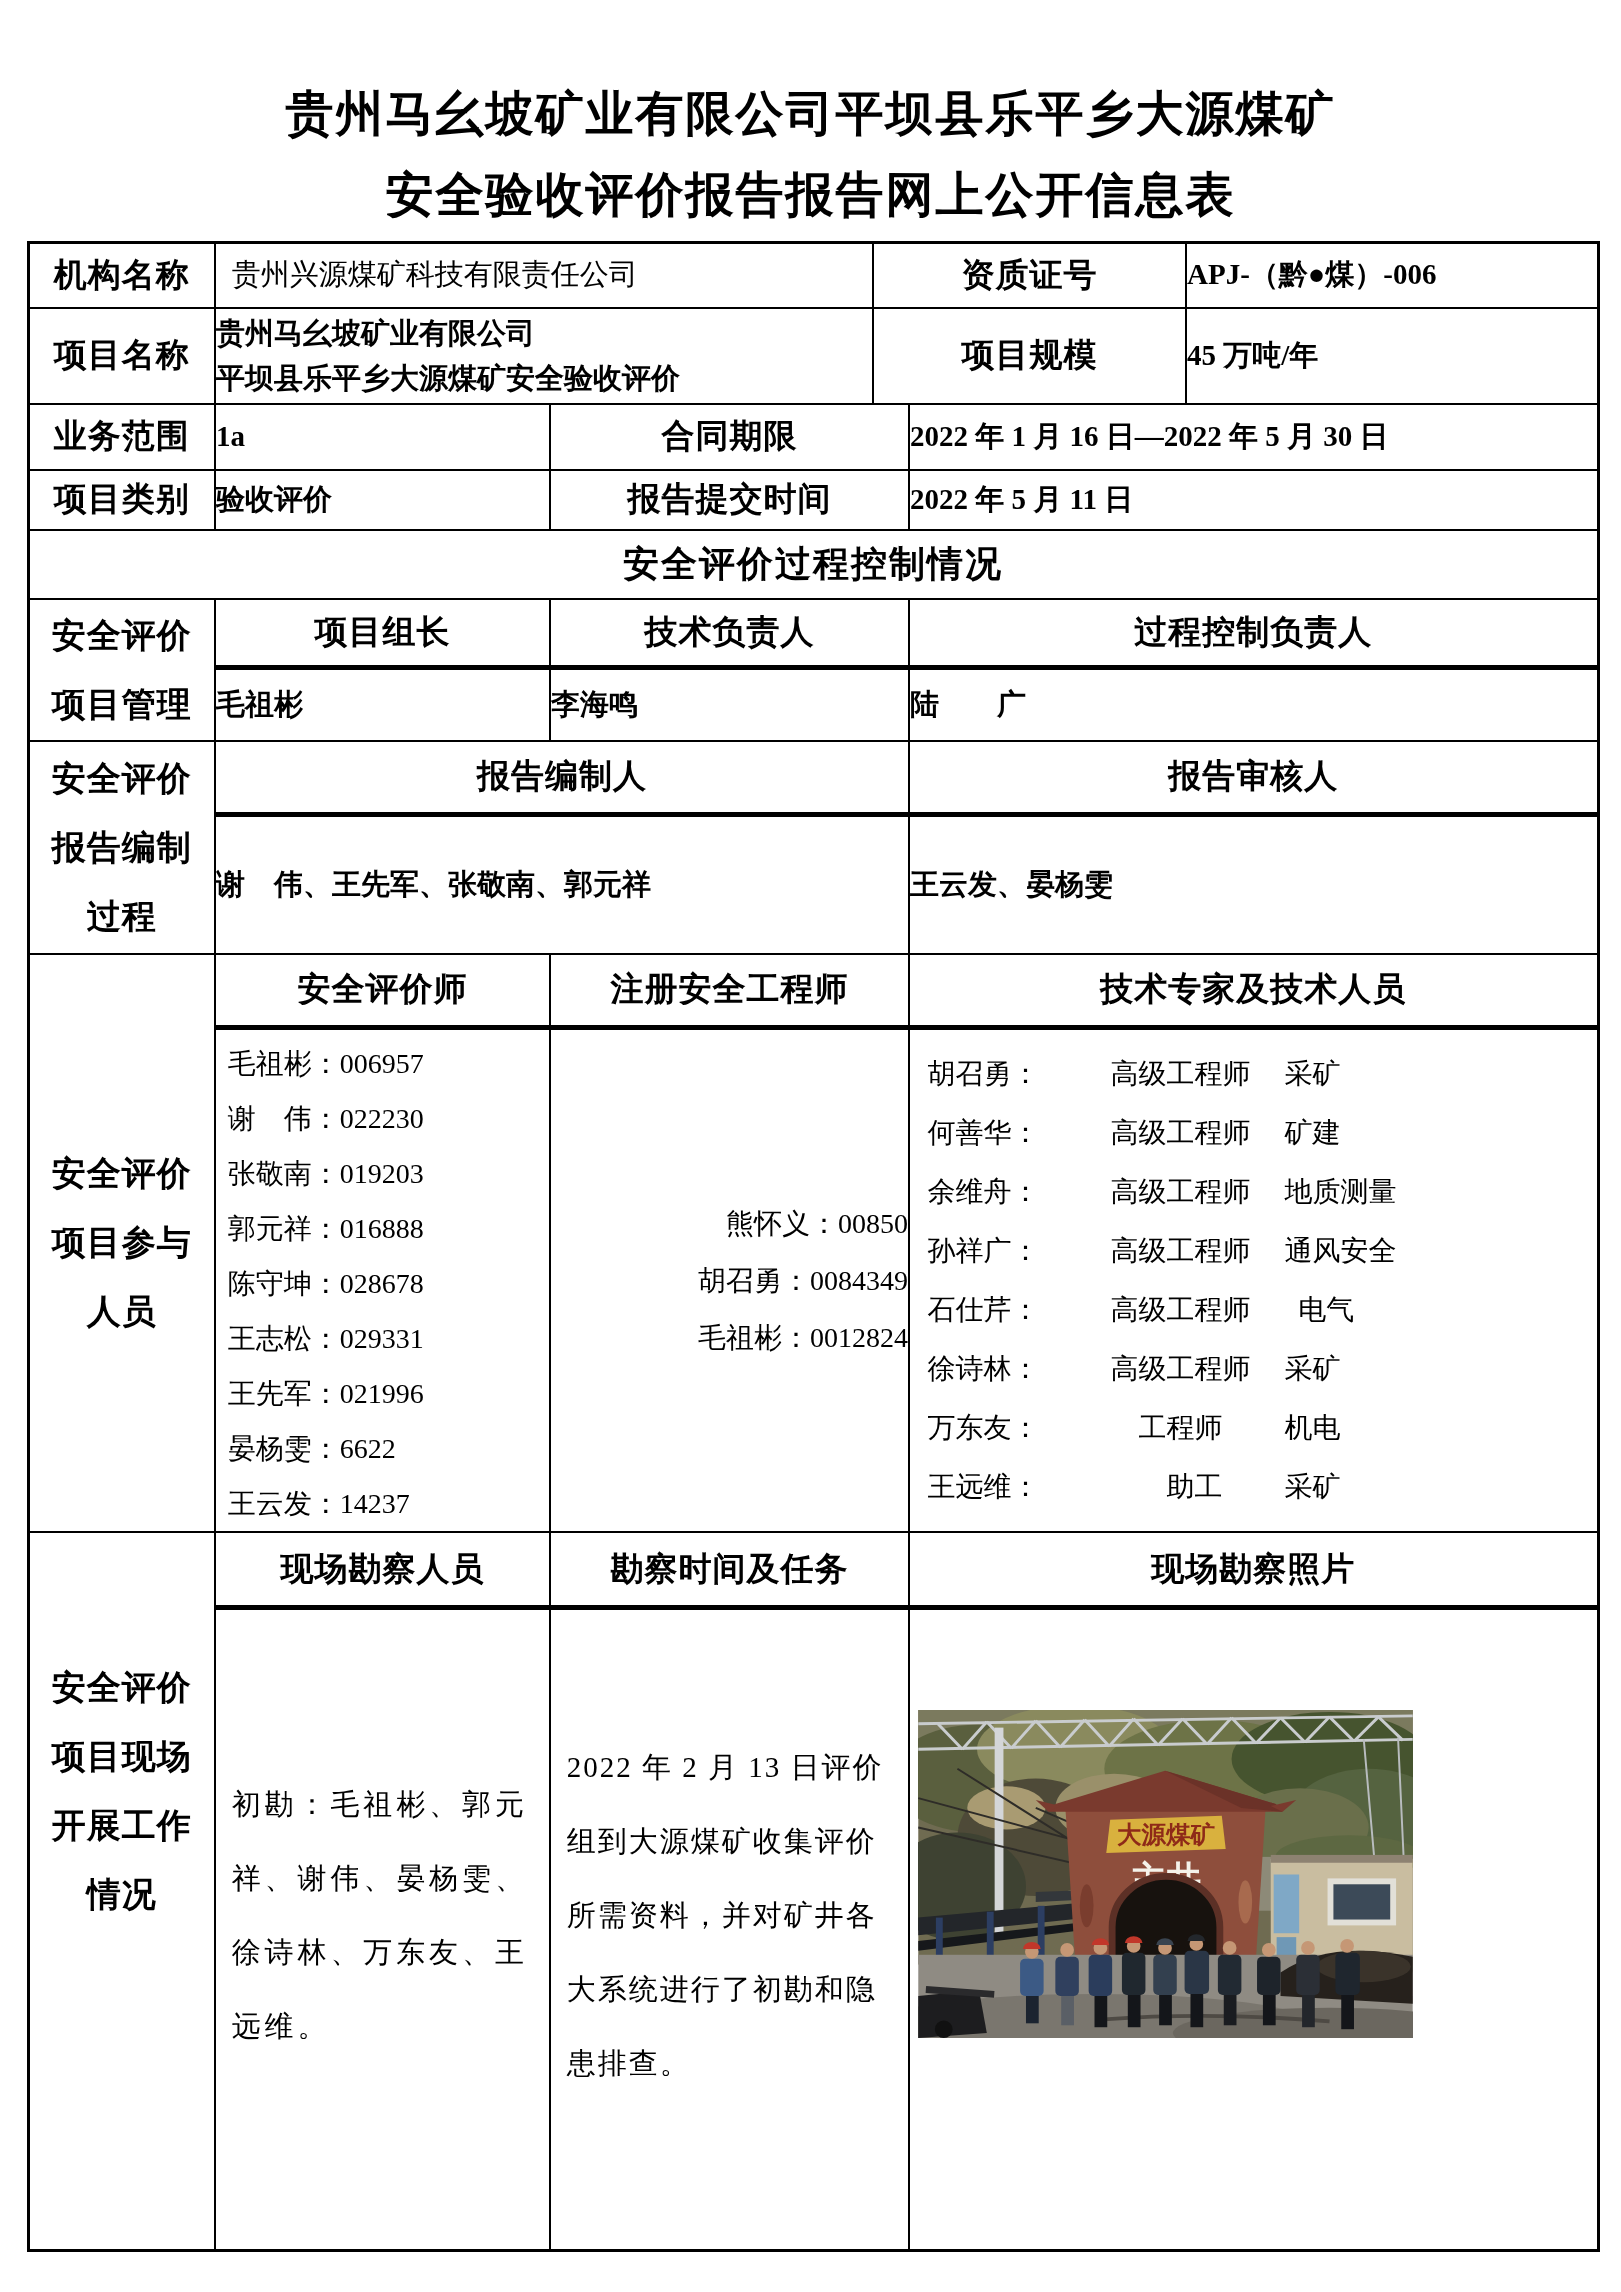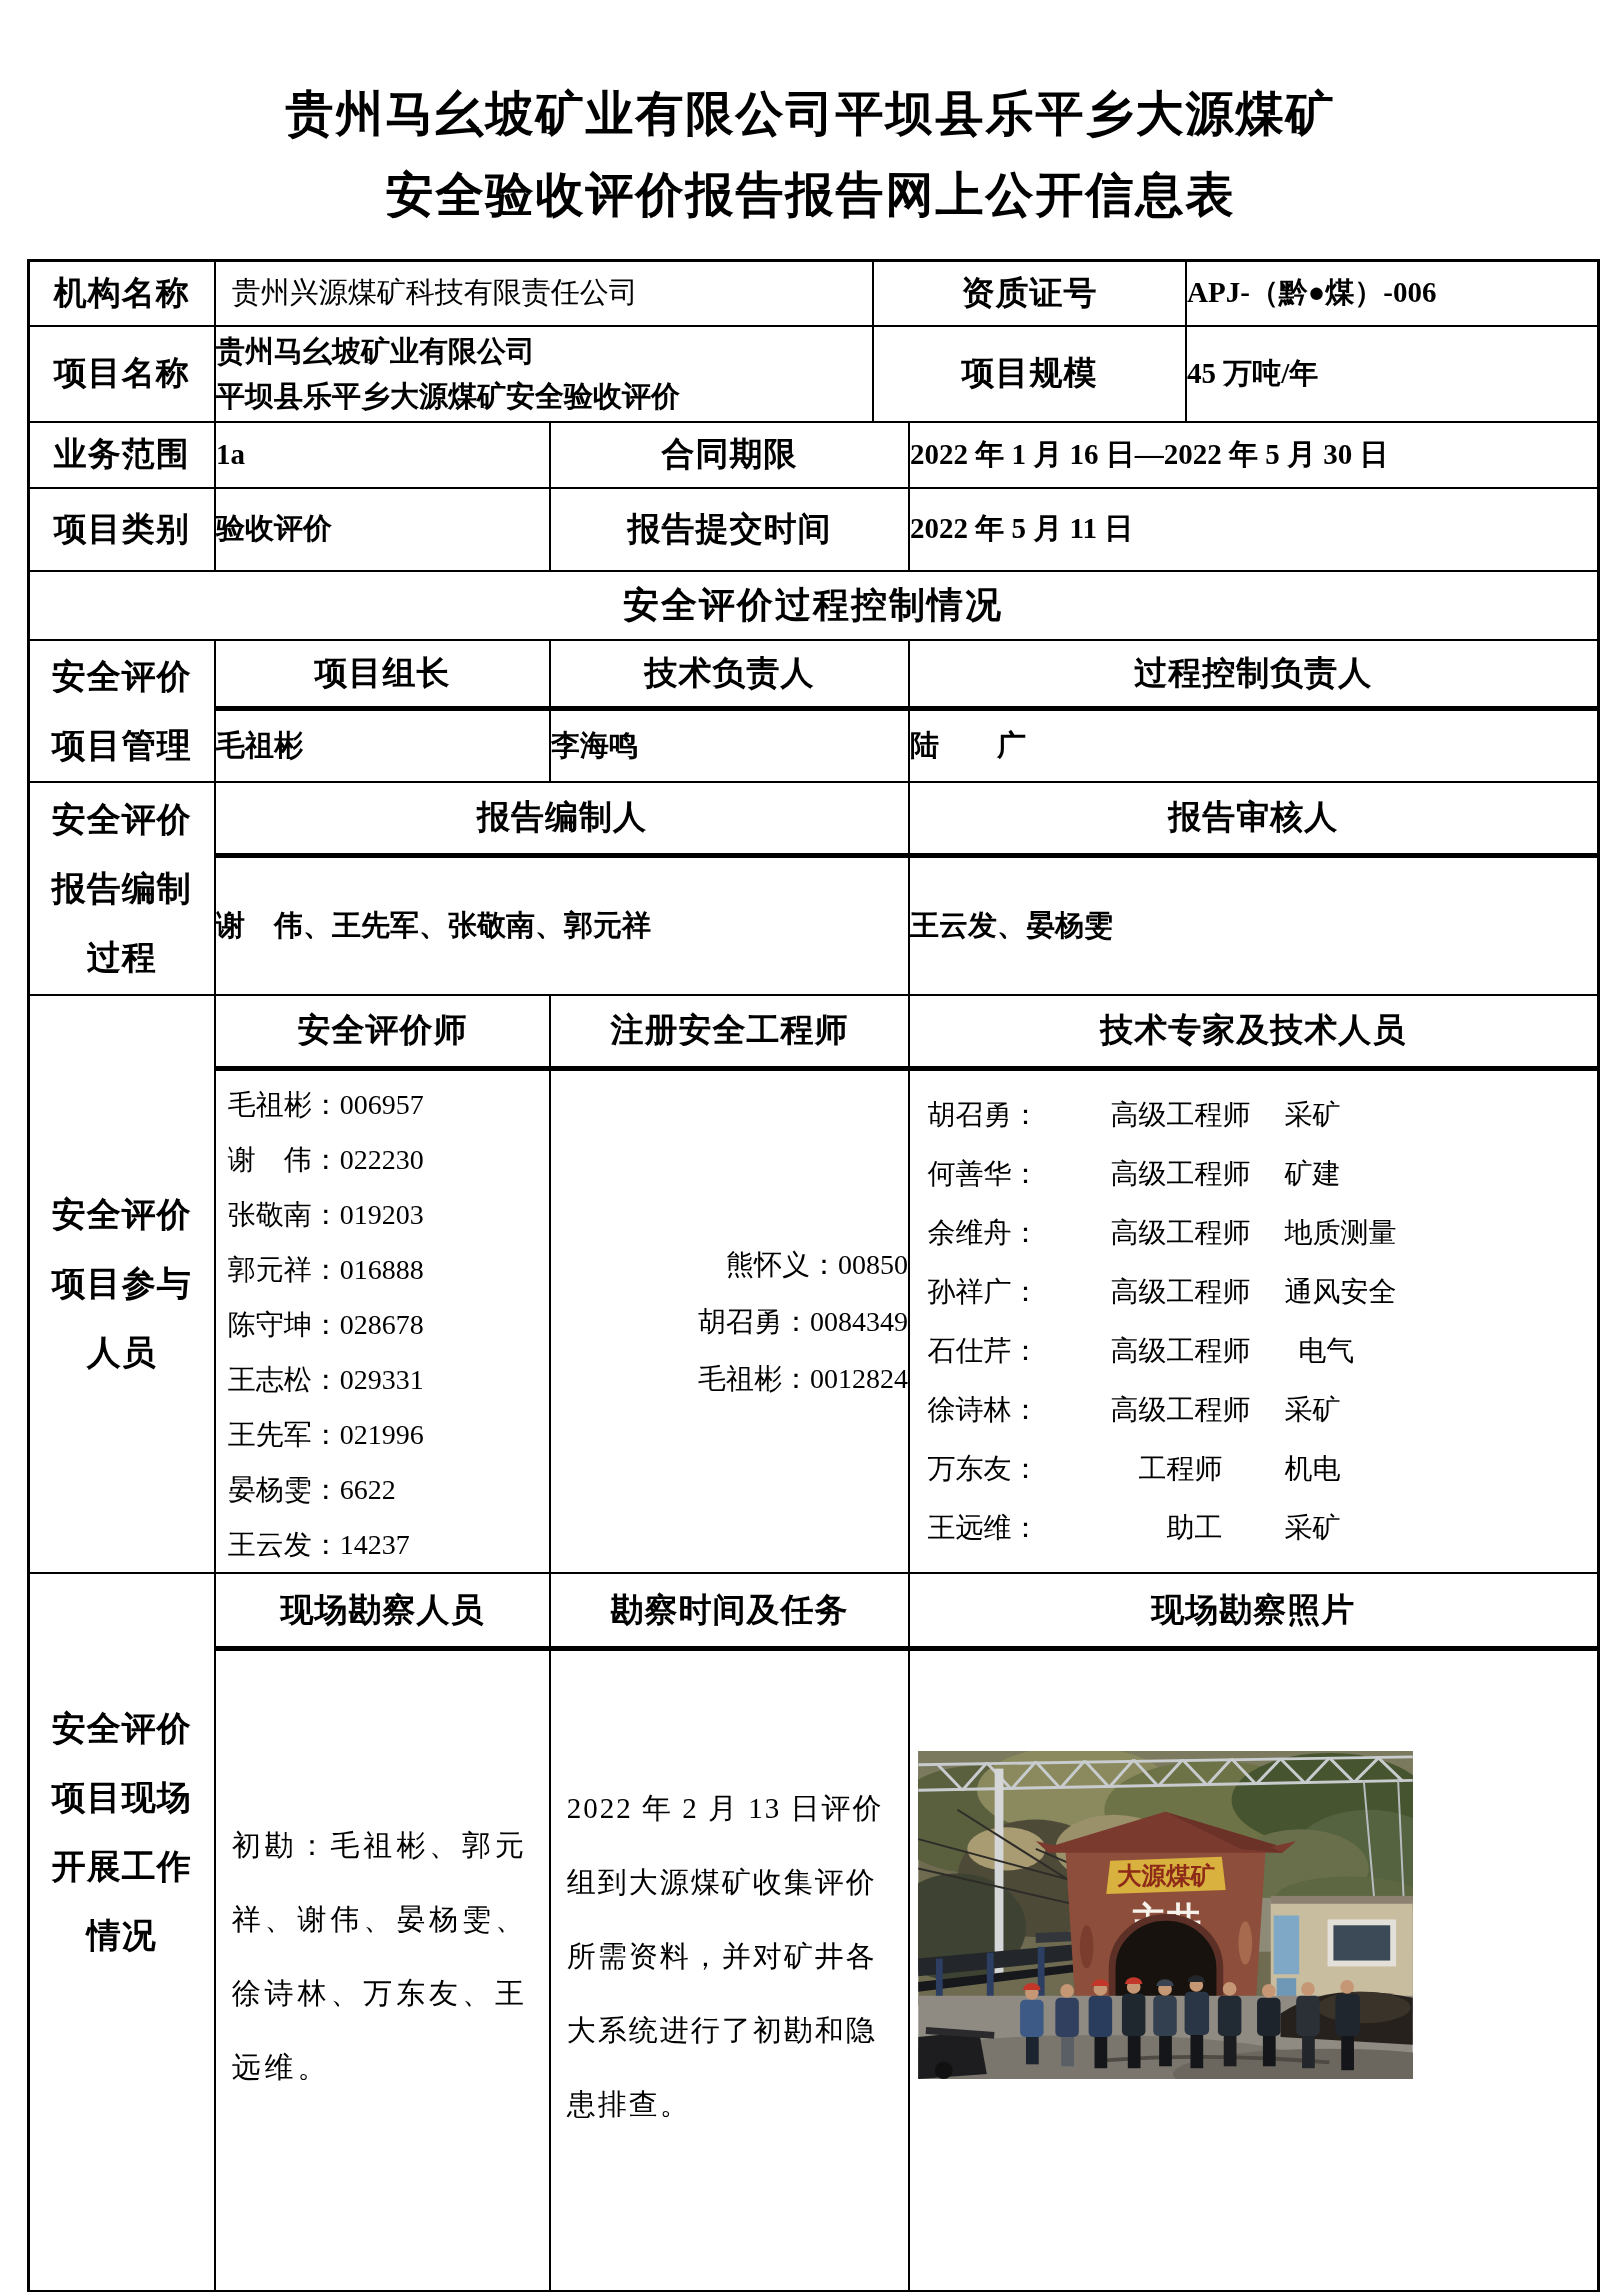--- a/index.html
+++ b/index.html
@@ -4,23 +4,23 @@
 <style>
   html,body{margin:0;padding:0;background:#9a9a9a;}
   .page{position:relative;width:1621px;height:2293px;margin:0 auto;background:#ffffff;
         overflow:hidden;color:#000;font-family:"Liberation Serif","DejaVu Serif",serif;}
   .title-line{position:absolute;left:0;width:100%;text-align:center;
         font-family:"Liberation Sans","DejaVu Sans",sans-serif;font-weight:bold;
         font-size:48px;letter-spacing:2px;white-space:nowrap;}
   #title1{top:82px;}
   #title2{top:163px;}
   table.main{position:absolute;left:26.5px;top:241px;width:1571px;border-collapse:collapse;
-        table-layout:fixed;border:3.9px solid #000;margin-top:18px;}
+        table-layout:fixed;border:3.9px solid #000;}
   td{border:2.9px solid #000;padding:0;overflow:hidden;vertical-align:middle;}
-  .r1{height:65px}.r2{height:96px}.r3{height:66px}.r4{height:83px}.r5{height:69px}
+  .r1{height:65px}.r2{height:96px}.r3{height:66px}.r4{height:60px}.r5{height:69px}
   .r6{height:69px}.r7{height:73px}.r8{height:74px}.r9{height:139px}.r10{height:74px}
   .r11{height:504px}.r12{height:76px}.r13{height:643px}
   .lbl{font-family:"Liberation Sans","DejaVu Sans",sans-serif;font-weight:bold;
         font-size:33px;text-align:center;letter-spacing:1px;}
   .sec{font-family:"Liberation Sans","DejaVu Sans",sans-serif;font-weight:bold;
         font-size:34px;text-align:center;line-height:69px;letter-spacing:1px;}
   .bigsec{font-family:"Liberation Sans","DejaVu Sans",sans-serif;font-weight:bold;
         font-size:36px;text-align:center;letter-spacing:2px;}
   .val{font-size:29px;text-align:left;font-weight:bold;}
   .val-left{font-size:29px;text-align:left;padding-left:15.7px;}

